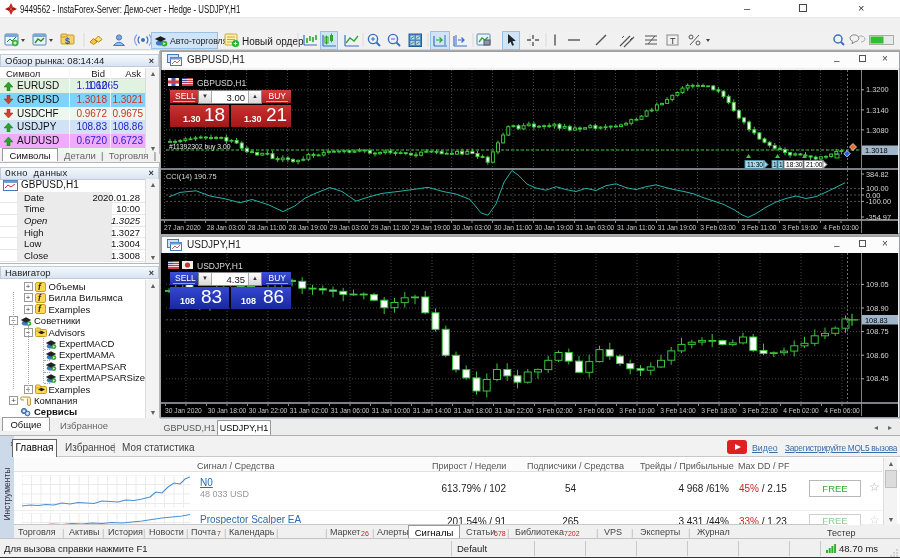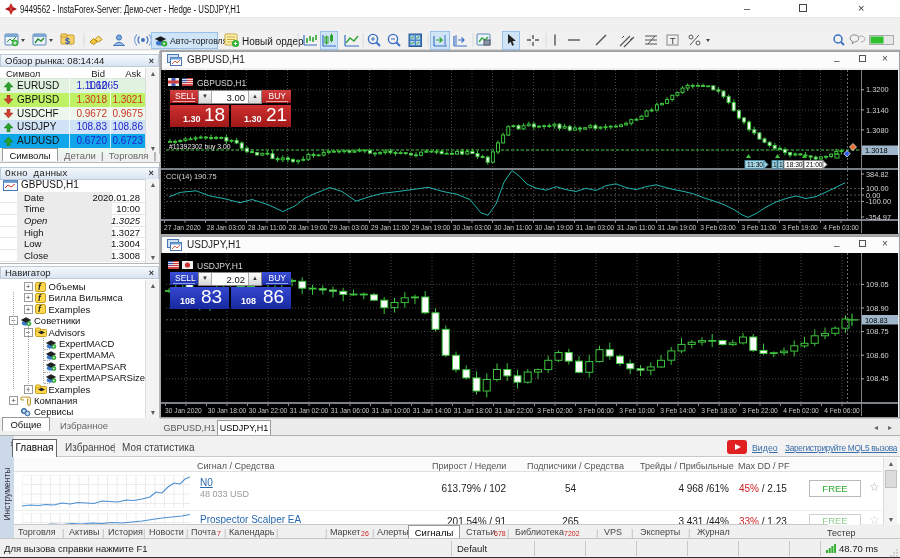--- a/index.html
+++ b/index.html
@@ -161,21 +161,21 @@
         <span class="abs" style="left:110px;top:0;width:1px;height:11px;background:#e4e4e4"></span>
 </div>
       <div class="mwrow" style="top:28px;background:#e1f2e1;">
         <svg width="9" height="9" style="position:absolute;left:4px;top:2.5px">
           <path d="M4.5 0 L9 5 H6 V9 H3 V5 H0 Z" fill="#2ca02c" stroke="#1a7a1a" stroke-width="0.5"></path>
         </svg>
         <span class="abs" style="left:17px;color:#111;">EURUSD</span>
 <span class="abs" style="left:60px;width:47px;text-align:right;color:#2222cc;">1.1062</span>
 <span class="abs" style="left:88px;width:43px;color:#2222cc;">1.1065</span>
       </div>
-      <div class="mwrow" style="top:41.8px;background:#bef264;">
+      <div class="mwrow" style="top:41.8px;background:#7dd3fc;">
         <svg width="9" height="9" style="position:absolute;left:4px;top:2.5px">
           <path d="M4.5 9 L9 4 H6 V0 H3 V4 H0 Z" fill="#d04030" stroke="#a02a1a" stroke-width="0.5"></path>
         </svg>
         <span class="abs" style="left:17px;color:#111;">GBPUSD</span>
 <span class="abs" style="left:60px;width:47px;text-align:right;color:#cc3322;">1.3018</span>
 <span class="abs" style="left:100px;width:43px;text-align:right;color:#cc3322;">1.3021</span>
       </div>
       <div class="mwrow" style="top:55.599999999999994px;background:#eef7ee;">
         <svg width="9" height="9" style="position:absolute;left:4px;top:2.5px">
           <path d="M4.5 9 L9 4 H6 V0 H3 V4 H0 Z" fill="#d04030" stroke="#a02a1a" stroke-width="0.5"></path>
@@ -185,21 +185,21 @@
 <span class="abs" style="left:100px;width:43px;text-align:right;color:#cc3322;">0.9675</span>
       </div>
       <div class="mwrow" style="top:69.39999999999999px;background:#cfe2f6;">
         <svg width="9" height="9" style="position:absolute;left:4px;top:2.5px">
           <path d="M4.5 0 L9 5 H6 V9 H3 V5 H0 Z" fill="#2ca02c" stroke="#1a7a1a" stroke-width="0.5"></path>
         </svg>
         <span class="abs" style="left:17px;color:#111;">USDJPY</span>
 <span class="abs" style="left:60px;width:47px;text-align:right;color:#2222cc;">108.83</span>
 <span class="abs" style="left:100px;width:43px;text-align:right;color:#2222cc;">108.86</span>
       </div>
-      <div class="mwrow" style="top:83.19999999999999px;background:#0ea5e9;">
+      <div class="mwrow" style="top:83.19999999999999px;background:#f0abfc;">
         <svg width="9" height="9" style="position:absolute;left:4px;top:2.5px">
           <path d="M4.5 0 L9 5 H6 V9 H3 V5 H0 Z" fill="#2ca02c" stroke="#1a7a1a" stroke-width="0.5"></path>
         </svg>
         <span class="abs" style="left:17px;color:#111;">AUDUSD</span>
 <span class="abs" style="left:60px;width:47px;text-align:right;color:#2222cc;">0.6720</span>
 <span class="abs" style="left:100px;width:43px;text-align:right;color:#2222cc;">0.6723</span>
       </div>
       <div class="mwrow" style="top:97px;height:6px;background:#eef7ee;"></div>
 <div class="abs" style="left:69px;top:17px;width:1px;height:86px;background:rgba(255,255,255,0.75);"></div>
 <div class="abs" style="left:110px;top:17px;width:1px;height:86px;background:rgba(255,255,255,0.75);"></div>
@@ -345,21 +345,21 @@
         <span class="abs" style="left:48.5px;">Examples</span>
       </div>
       <div class="navrow" style="left:0;top:131.00000000000003px;width:146px;">
         <span class="exbox" style="left:9px;top:1px;">+</span>
         <svg class="abs" style="left:20px;top:0.5px" width="11" height="10" viewBox="0 0 11 10">
           <path d="M2 1 h7 a1.5 1.5 0 0 1 1.5 1.5 V8 a1.5 1.5 0 0 1 -3 0 V2.5" fill="#f7e9b8" stroke="#b89a40"></path>
           <path d="M2 1 a1.5 1.5 0 0 0 0 3 h2" fill="#f7e9b8" stroke="#b89a40"></path>
         </svg>
         <span class="abs" style="left:34px;">Компания</span>
       </div>
-      <div class="navrow" style="left:0;top:142.40000000000003px;width:125px;">
+      <div class="navrow" style="left:0;top:142.40000000000003px;width:125px;font-weight:bold;">
         <svg class="abs" style="left:20px;top:0.5px" width="11" height="10" viewBox="0 0 11 10">
           <circle cx="4" cy="4" r="2.6" fill="#6a9ad0" stroke="#3a6aa0"></circle>
           <circle cx="4" cy="4" r="1" fill="#fff"></circle>
           <circle cx="7.5" cy="6.5" r="2.4" fill="#9cc0ec" stroke="#3a6aa0"></circle>
           <circle cx="7.5" cy="6.5" r="0.9" fill="#fff"></circle>
         </svg>
         <span class="abs" style="left:34px;">Сервисы</span>
       </div>
       <div class="abs" style="left:13px;top:28px;width:1px;height:97px;border-left:1px dotted #aaa;"></div>
 <div class="abs" style="left:28px;top:62px;width:1px;height:68px;border-left:1px dotted #aaa;"></div>
@@ -1078,21 +1078,21 @@
           <span class="abs" style="left:5px;top:1px;font-size:8.5px;color:#fff;">SELL</span>
           <span class="abs" style="left:3px;top:11px;width:22px;border-bottom:1px solid #90a0f0;"></span>
         </div>
 <div class="abs" style="left:63px;top:0;width:58px;height:13px;background:linear-gradient(#3a50d8,#2030a8);">
           <span class="abs" style="right:5px;top:1px;font-size:8.5px;color:#fff;">BUY</span>
           <span class="abs" style="right:3px;top:11px;width:22px;border-bottom:1px solid #90a0f0;"></span>
         </div>
 <div class="abs" style="left:28px;top:0;width:64px;height:13.5px;background:#fff;border:1px solid #888;">
 <span class="abs" style="left:0;top:0;width:13px;height:11.5px;background:linear-gradient(#fdfdfd,#d8d8d8);border-right:1px solid #aaa;text-align:center;font-size:6px;color:#333;line-height:11px;">▼</span>
 <span class="abs" style="right:0;top:0;width:13px;height:11.5px;background:linear-gradient(#fdfdfd,#d8d8d8);border-left:1px solid #aaa;text-align:center;font-size:6px;color:#333;line-height:11px;">▲</span>
-<span class="abs" style="right:16px;top:1px;font-size:9.5px;color:#111;">2.02</span>
+<span class="abs" style="right:16px;top:1px;font-size:9.5px;color:#111;">4.35</span>
         </div>
 <div class="abs" style="left:0;top:15px;width:59px;height:22px;background:linear-gradient(#3448d0,#1828a0);">
 <span class="abs" style="left:10px;bottom:3px;font-size:9px;font-weight:bold;color:#fff;">108</span>
           <span class="abs" style="left:31px;top:-1px;font-size:19px;color:#fff;">83</span>
         </div>
 <div class="abs" style="left:61px;top:15px;width:60px;height:22px;background:linear-gradient(#3448d0,#1828a0);">
 <span class="abs" style="left:10px;bottom:3px;font-size:9px;font-weight:bold;color:#fff;">108</span>
           <span class="abs" style="left:32px;top:-1px;font-size:19px;color:#fff;">86</span>
         </div>
 </div>

